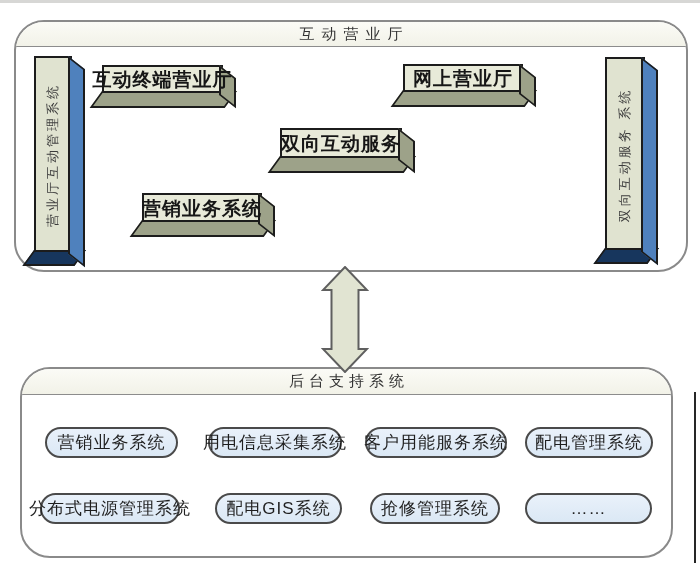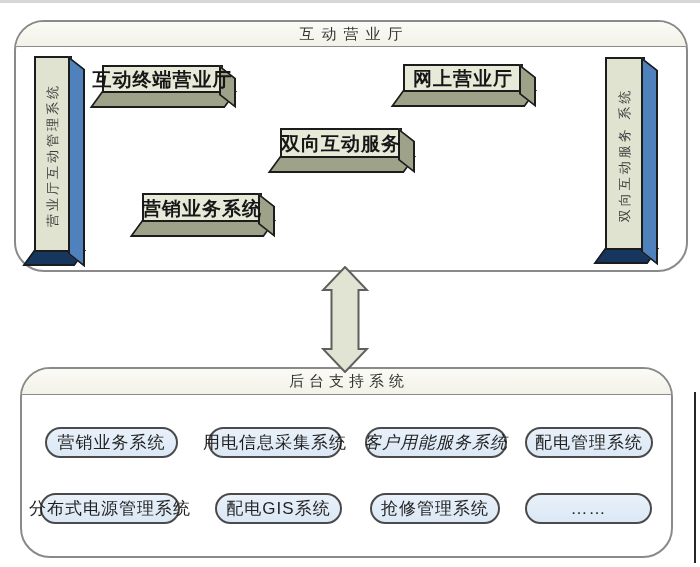--- a/index.html
+++ b/index.html
@@ -117,21 +117,21 @@
   <div class="panel bottom-panel">
     <div class="panel-header">后台支持系统</div>
   </div>
 
   <div class="pill" style="left:45px;top:427px;width:133px;height:31px;">
     <span>营销业务系统</span>
   </div>
   <div class="pill" style="left:208px;top:427px;width:134px;height:31px;">
     <span>用电信息采集系统</span>
   </div>
-  <div class="pill" style="left:365px;top:427px;width:142px;height:31px;font-style:italic;">
+  <div class="pill" style="left:365px;top:427px;width:142px;height:31px;">
     <span>客户用能服务系统</span>
   </div>
   <div class="pill" style="left:525px;top:427px;width:128px;height:31px;">
     <span>配电管理系统</span>
   </div>
   <div class="pill" style="left:40px;top:493px;width:140px;height:31px;">
     <span>分布式电源管理系统</span>
   </div>
   <div class="pill" style="left:215px;top:493px;width:127px;height:31px;">
     <span>配电GIS系统</span>

